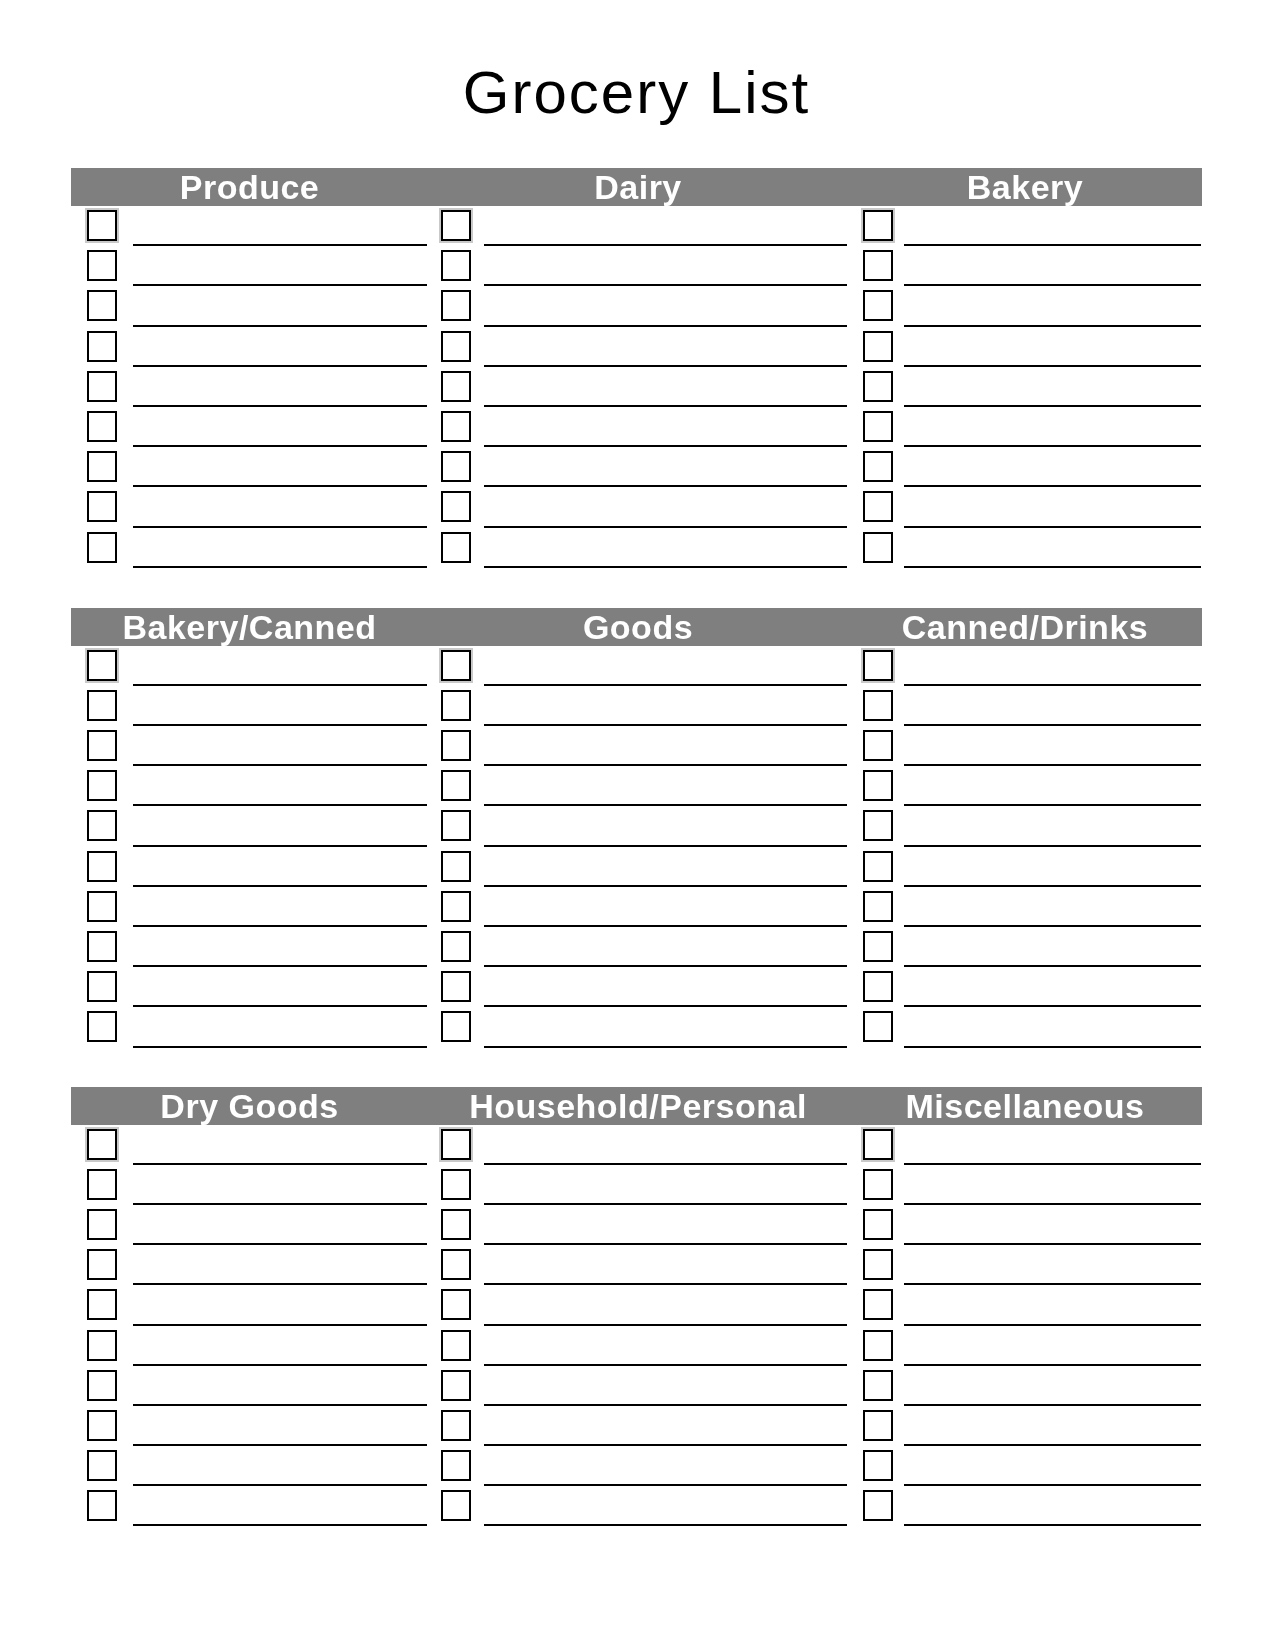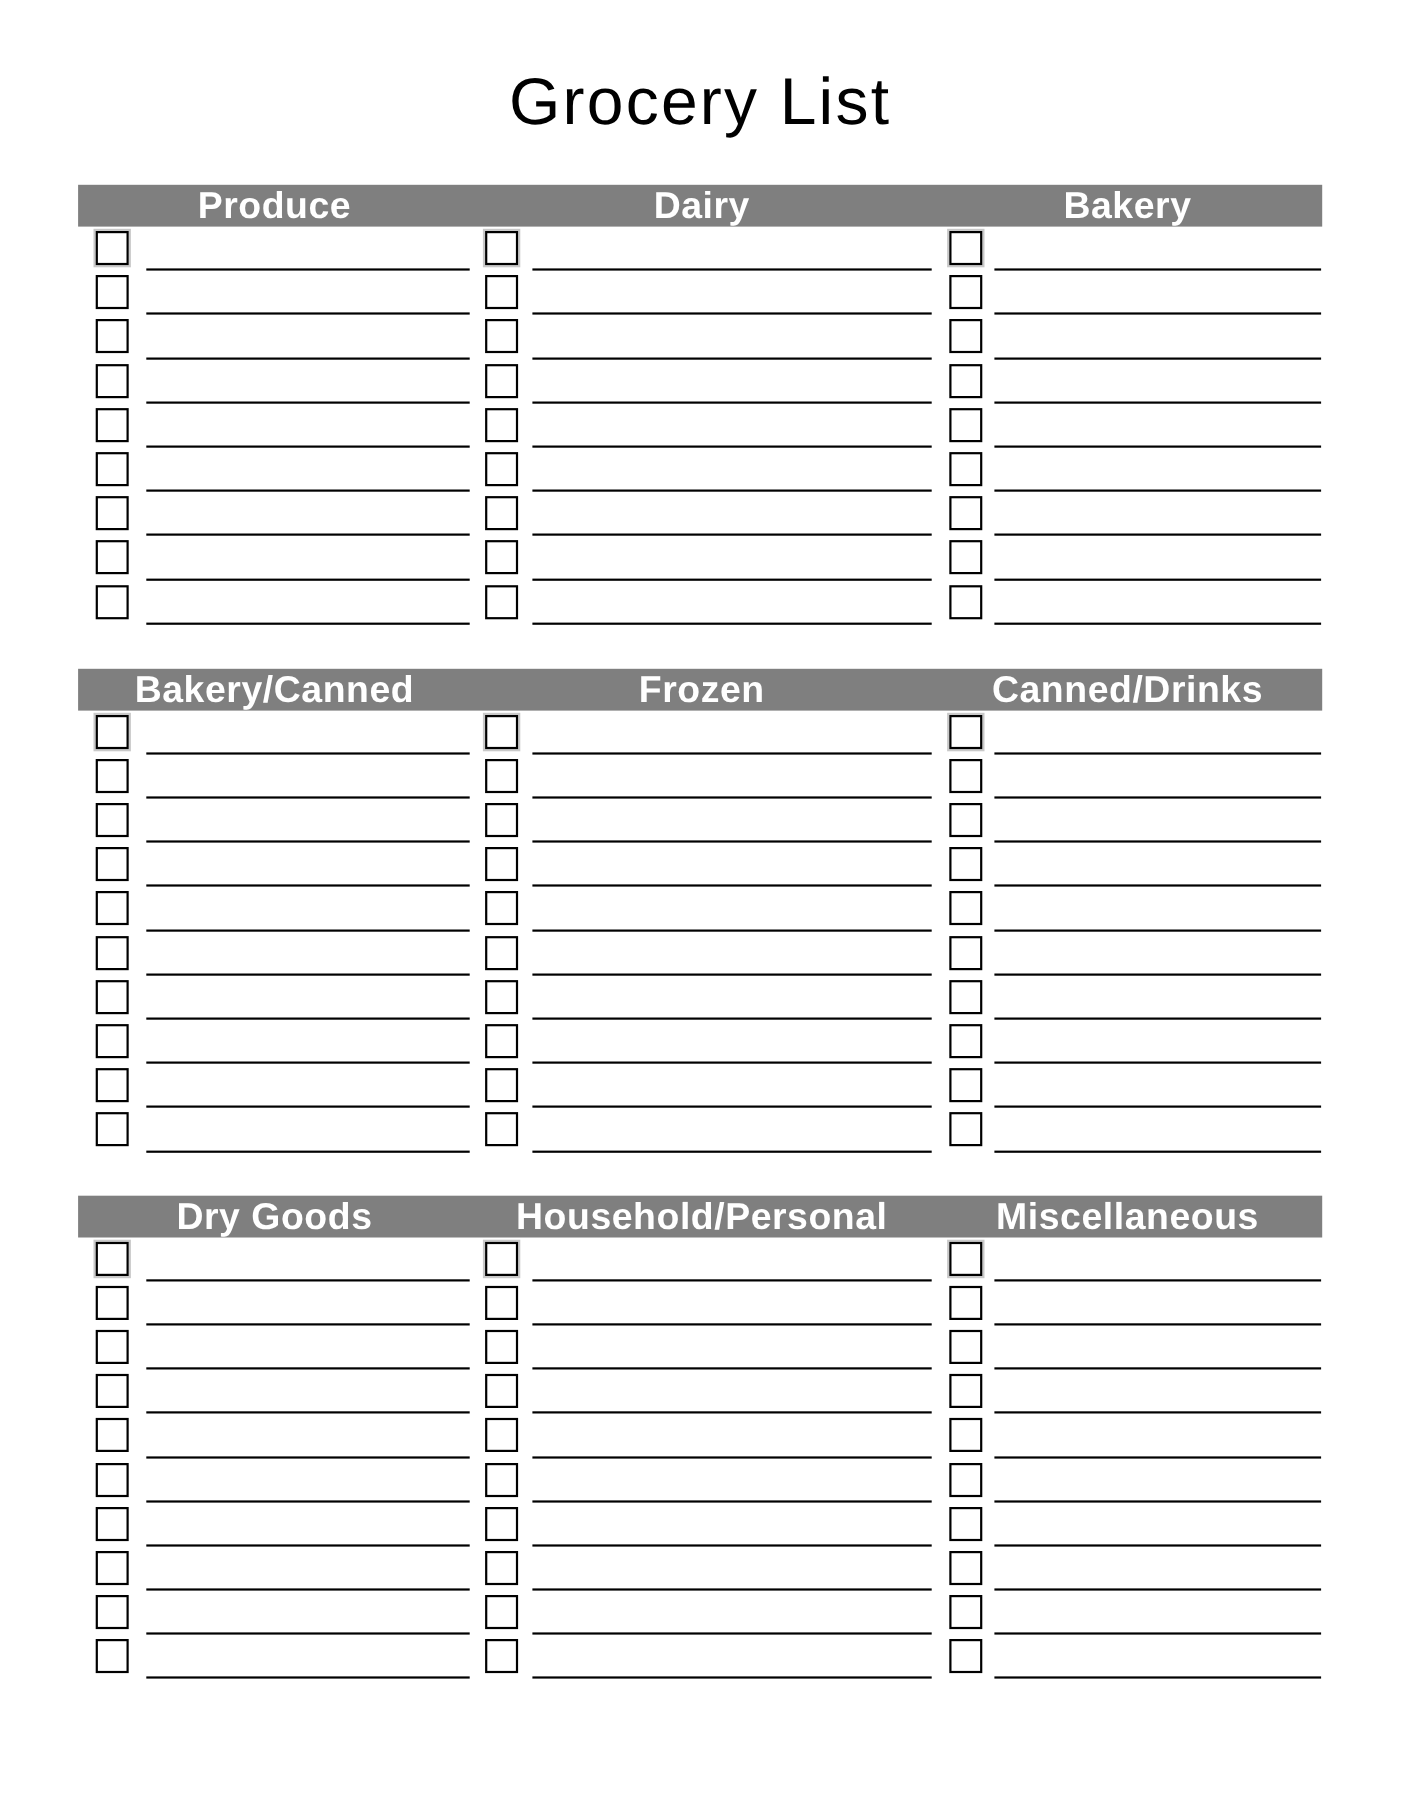--- a/index.html
+++ b/index.html
@@ -209,21 +209,21 @@
             <span class="checkbox"></span>
             <span class="write-line"></span>
           </div>
         </div>
     </div>
   </section>
 
   <section class="band second">
     <div class="bar">
       <div class="hdr">Bakery/Canned</div>
-      <div class="hdr">Frozen</div>
+      <div class="hdr">Goods</div>
       <div class="hdr">Canned/Drinks</div>
     </div>
     <div class="cols">
       <div class="col">
           <div class="row">
             <span class="checkbox"></span>
             <span class="write-line"></span>
           </div>
           <div class="row">
             <span class="checkbox"></span>

